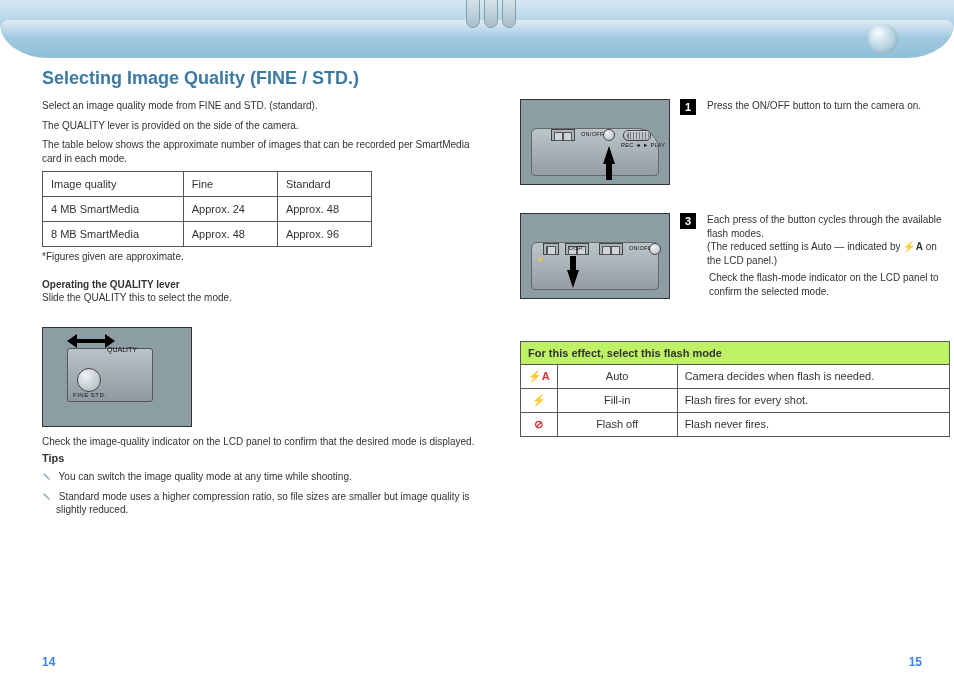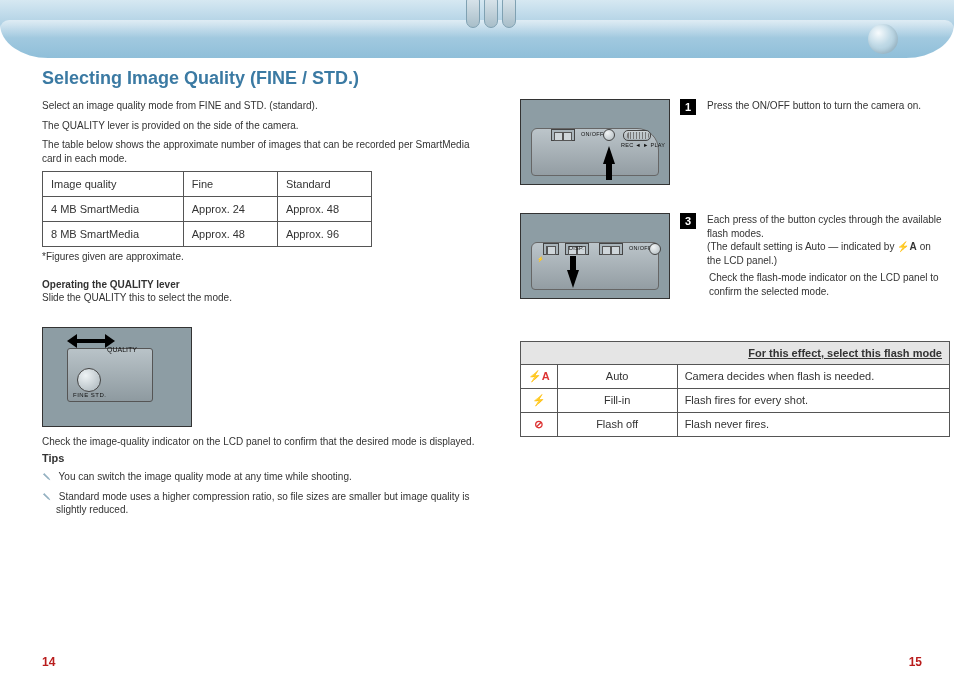--- a/index.html
+++ b/index.html
@@ -158,26 +158,26 @@
     display:inline-block; vertical-align:top;
   }
   .step-text { display:inline-block; width: 240px; margin-left: 8px; vertical-align: top; }
   .step-row { display:flex; align-items:flex-start; gap:10px; }
   .step-side { flex:1; }
 
   .flash-glyph { font-weight:bold; }
 
   
   table.flash { border-collapse: collapse; width: 430px; margin-top:14px; }
-  table.flash th { background:#e5e5e5; font-weight:bold; text-align:right;text-decoration:underline; }
+  table.flash th { background:#bef264; font-weight:bold; text-align:left; }
   table.flash th, table.flash td { border:1px solid #555; padding:5px 7px; vertical-align:top; }
   table.flash td.icon { width: 34px; text-align:center; font-weight:bold; color:#d33; }
   table.flash td.mode { width: 120px; text-align:center; }
 
-  .pg { position:absolute; bottom:6px; font-size:12px; font-weight:bold; color:#b91c1c; }
+  .pg { position:absolute; bottom:6px; font-size:12px; font-weight:bold; color:#3b82f6; }
   .pg-l { left: 42px; }
   .pg-r { right: 32px; }
 </style>
 </head>
 <body>
 <div class="page">
 
 <div class="banner">
   <div class="banner-highlight"></div>
   <div class="ring ring1"></div>
@@ -274,21 +274,21 @@
         <span class="micro" style="left:48px; top:31px">DISP.</span>
         <div class="lockpair" style="left:78px; top:29px"></div>
         <span class="micro" style="left:108px; top:31px">ON/OFF</span>
         <div class="btn-circle" style="left:128px; top:29px"></div>
         <div class="arrow-dn" style="left:46px; top:56px"></div>
       </div>
       <div class="step-side">
         <span class="step-num">3</span>
         <span class="step-text small">
           <span>Each press of the    button cycles through the available flash modes.</span><br>
-          <span>(The default setting is Auto — indicated by </span>
+          <span>(The reduced setting is Auto — indicated by </span>
           <span class="flash-glyph">⚡A</span>
           <span> on the LCD panel.)</span>
         </span>
         <p class="small" style="margin-left:29px; margin-top:4px">Check the flash-mode indicator on the LCD panel to confirm the selected mode.</p>
       </div>
     </div>
   </div>
 
   <table class="flash">
     <tbody>

